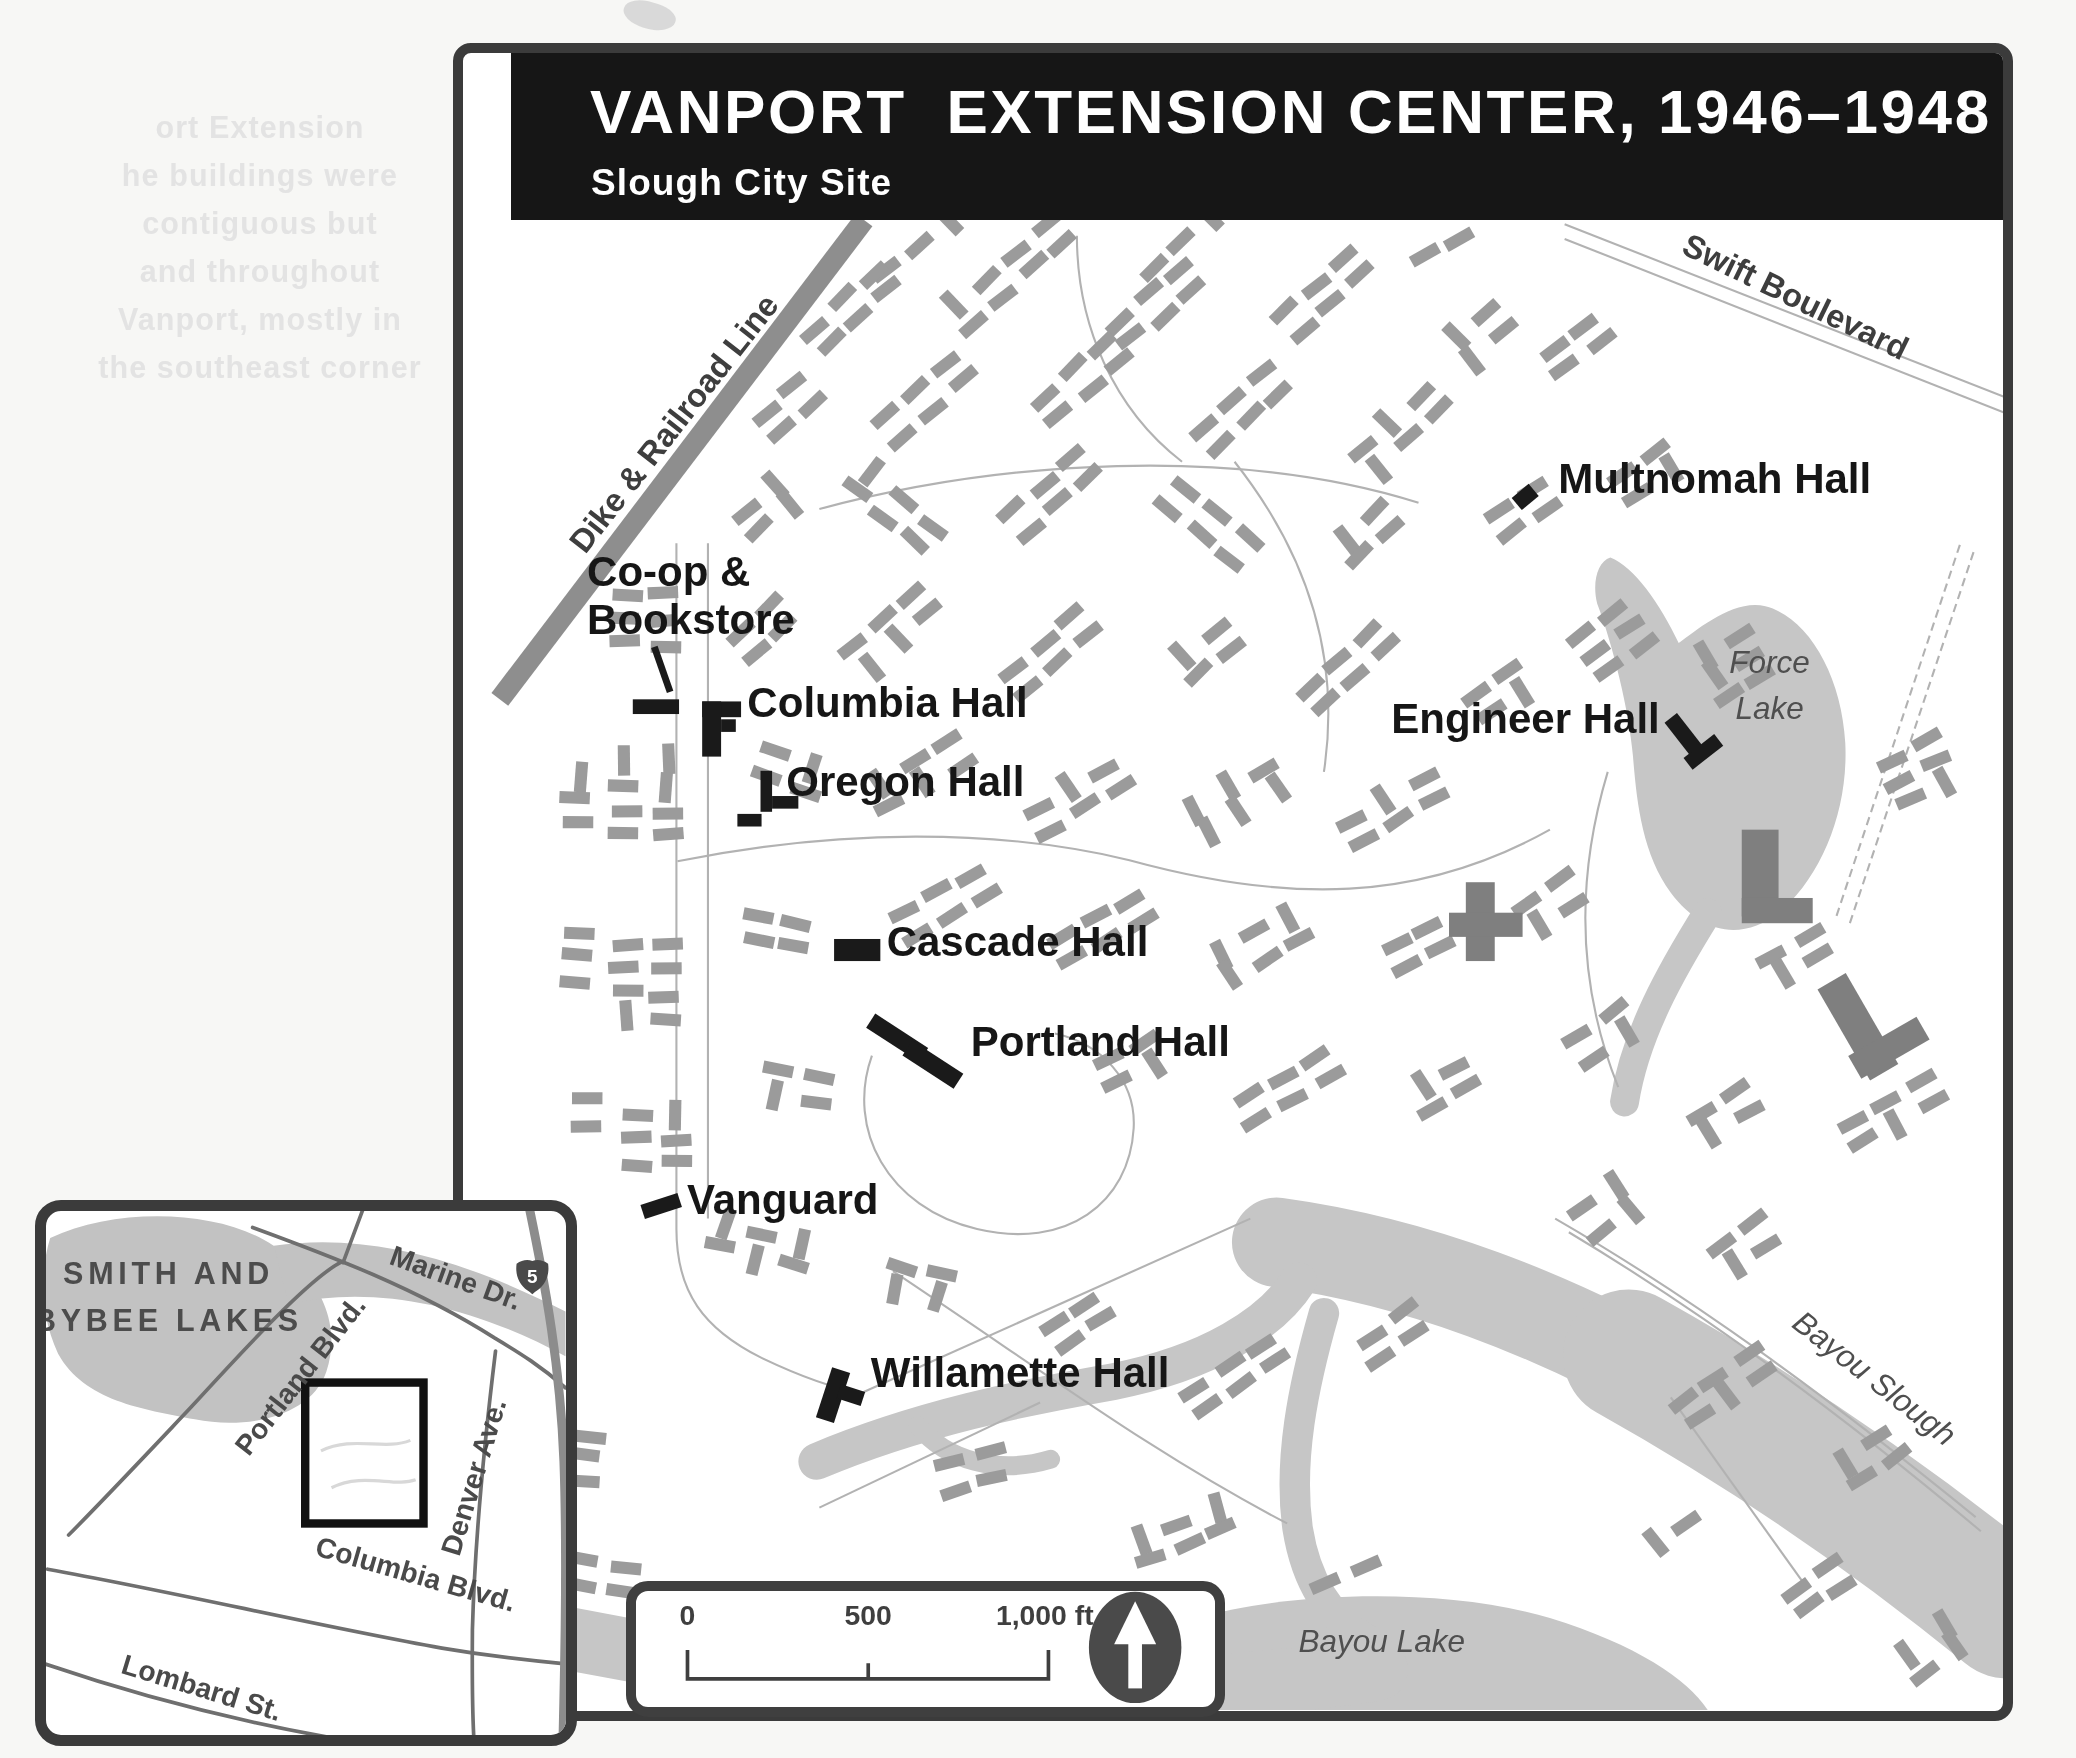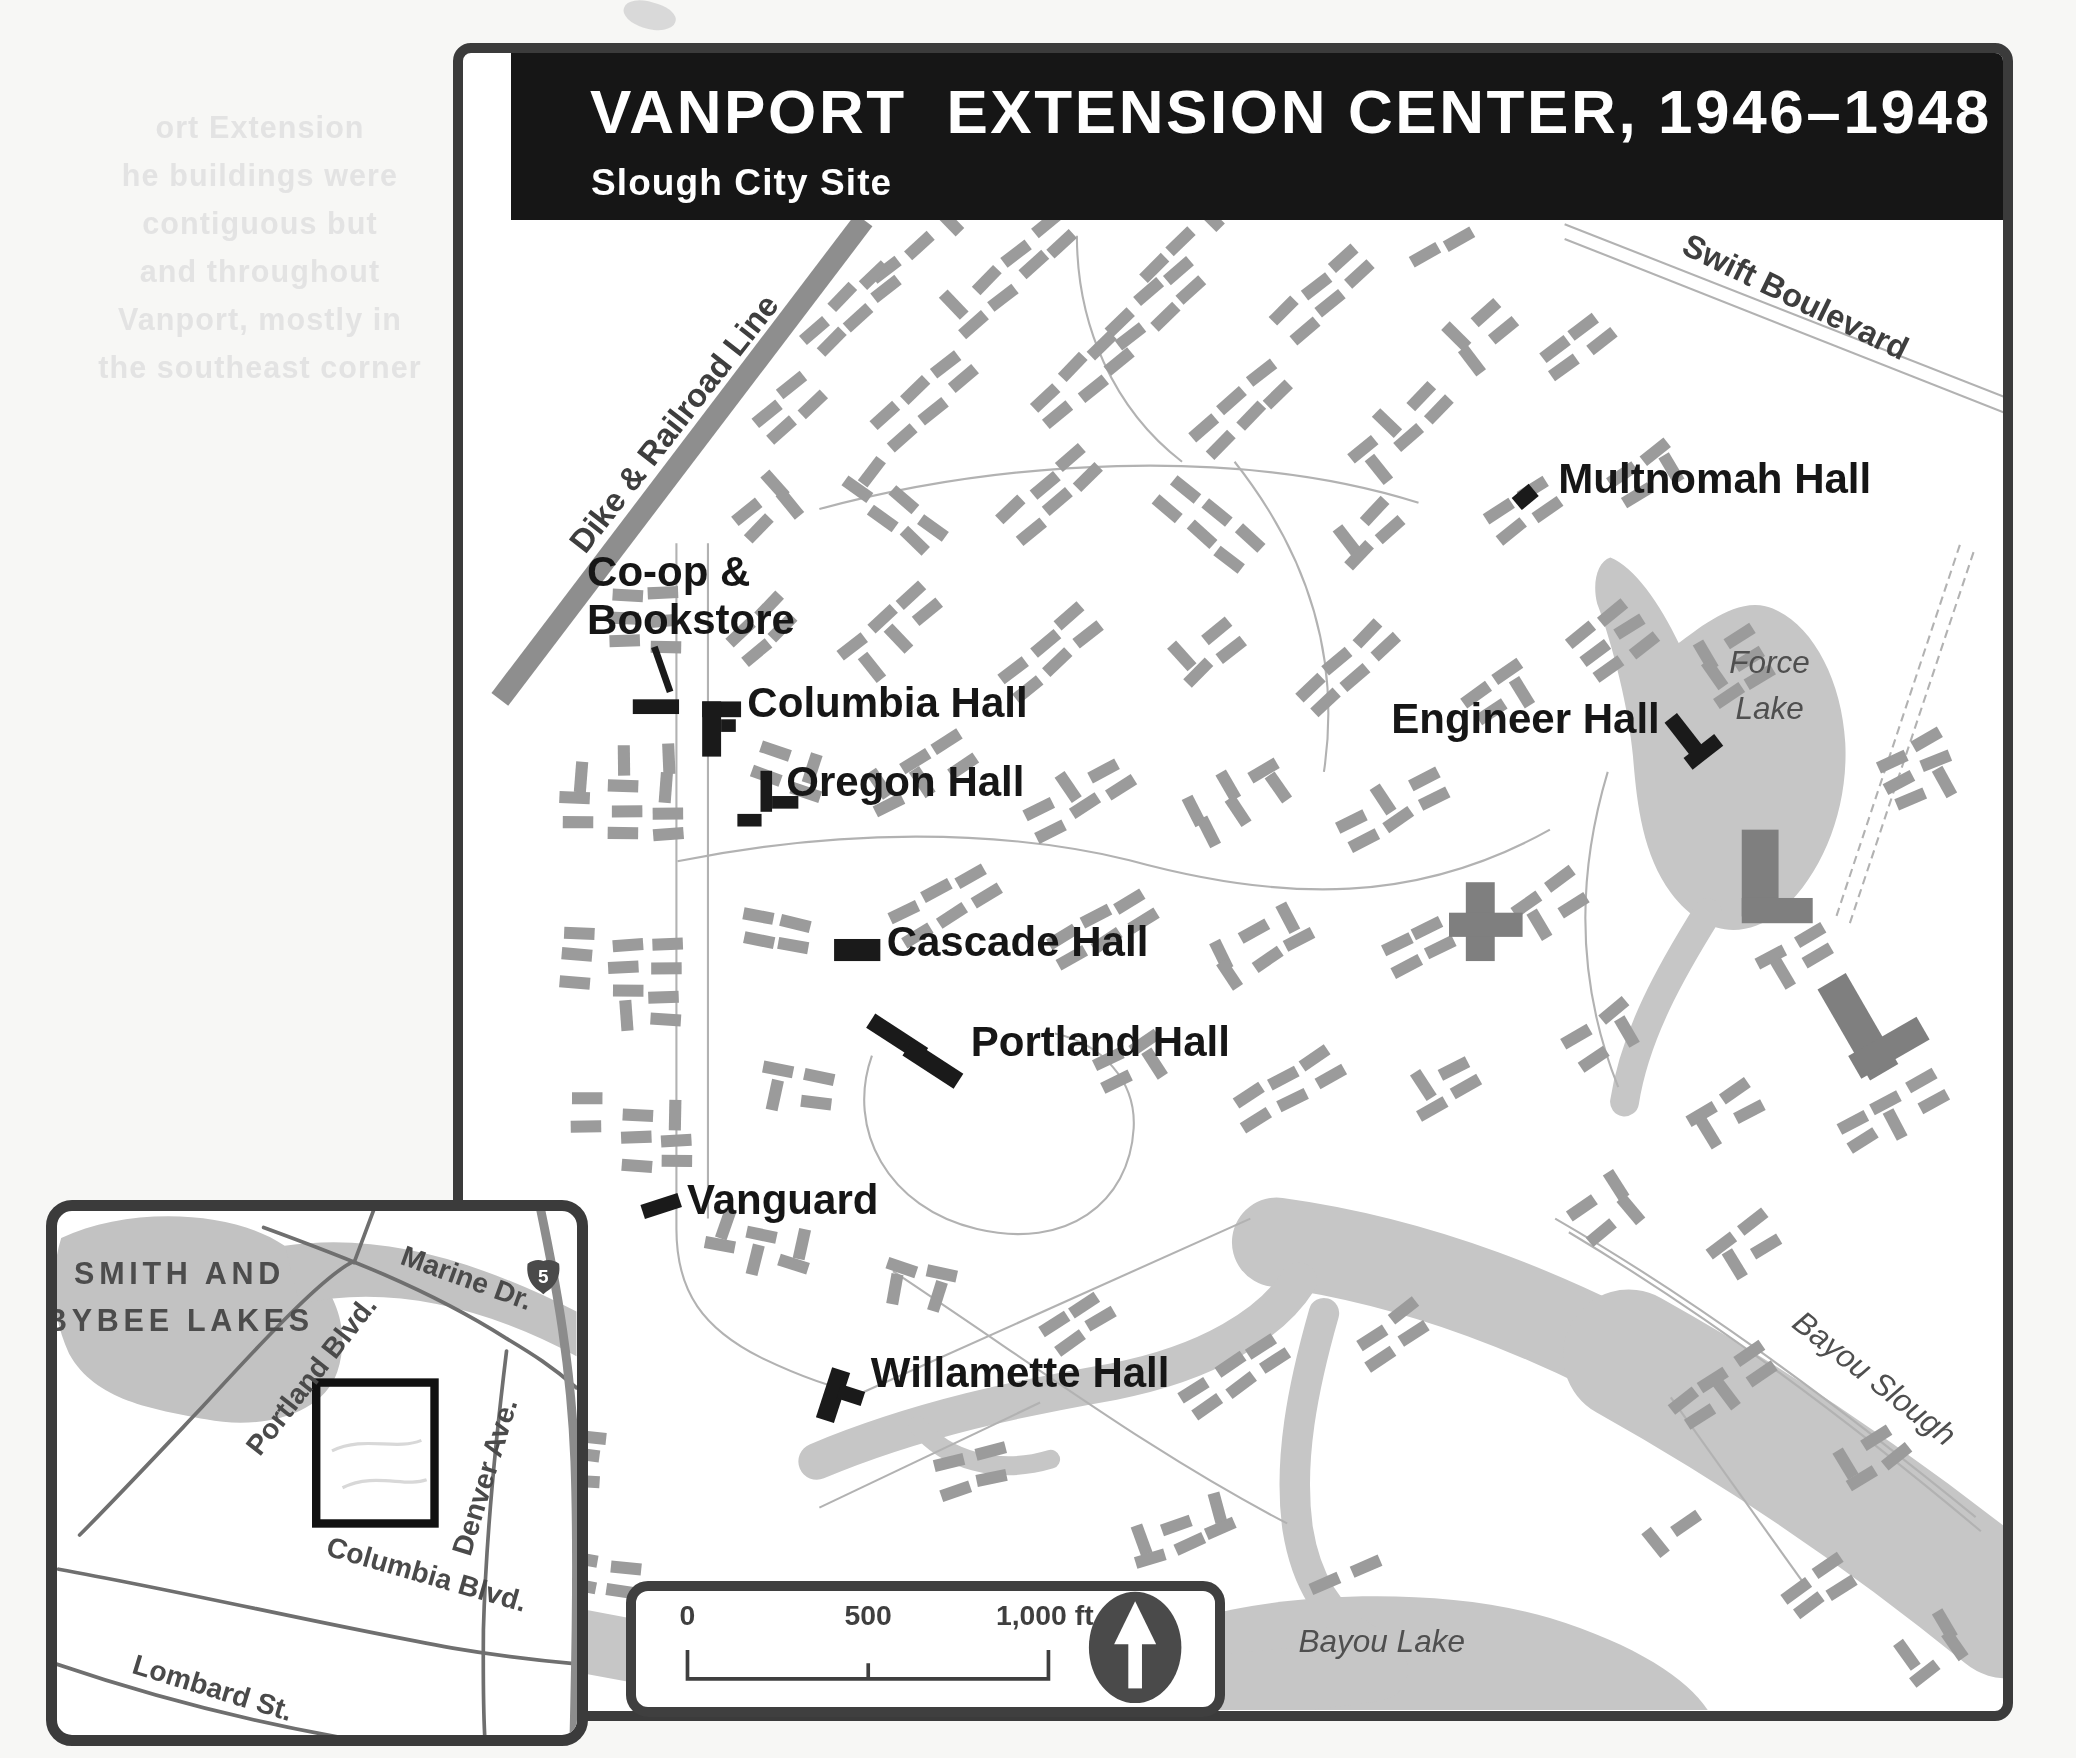--- a/index.html
+++ b/index.html
@@ -31,21 +31,21 @@
   .map-subtitle{
     position:absolute;left:80px;top:109px;color:#ffffff;
     font-size:37px;font-weight:700;letter-spacing:1.1px;
   }
   #map-svg{position:absolute;left:0;top:167px;}
   .scalebar{
     position:absolute;left:626px;top:1581px;width:579px;height:116px;
     background:#ffffff;border:10.5px solid #3f3f3f;border-radius:22px;overflow:hidden;
   }
   .inset{
-    position:absolute;left:46px;top:1200px;width:520px;height:524px;
+    position:absolute;left:35px;top:1200px;width:520px;height:524px;
     background:#ffffff;border:11.6px solid #3b3b3b;border-radius:26px;overflow:hidden;
   }
   svg text{font-family:"Liberation Sans", sans-serif;}
   .lm-label{font-size:80px;font-weight:700;fill:#161616;}
   .road-label{font-size:62px;font-weight:600;fill:#3e3e3e;}
   .water-label{font-size:60px;font-style:italic;font-weight:500;fill:#4f4f4f;}
   .scale-label{font-size:54px;font-weight:700;fill:#3f3f3f;}
   .inset-road-label{font-size:54px;font-weight:600;fill:#4a4a4a;}
   .inset-lake-label{font-size:58px;font-weight:700;letter-spacing:9px;fill:#4c4c4c;}
   .shield-label{font-size:36px;font-weight:700;fill:#ffffff;}

